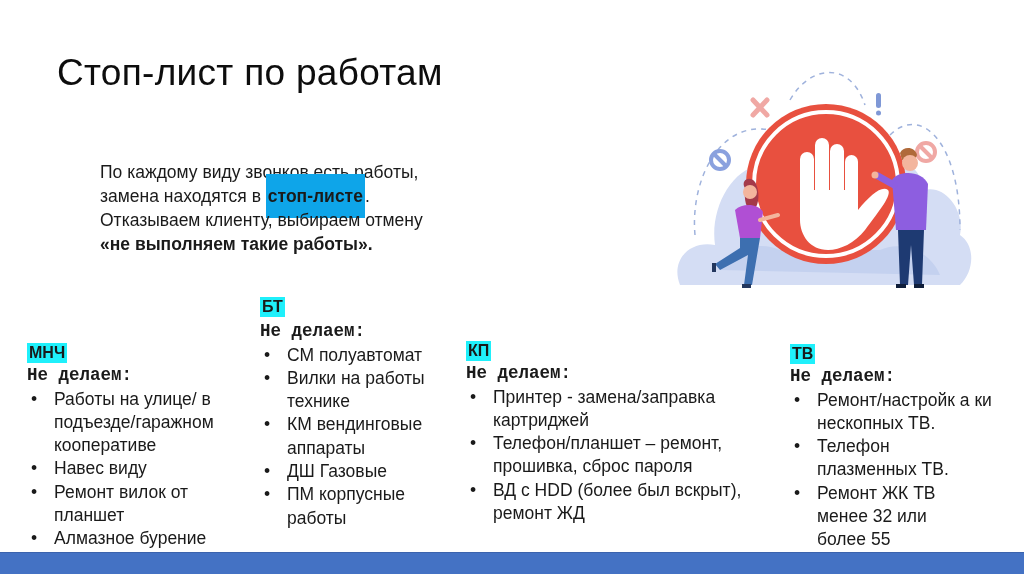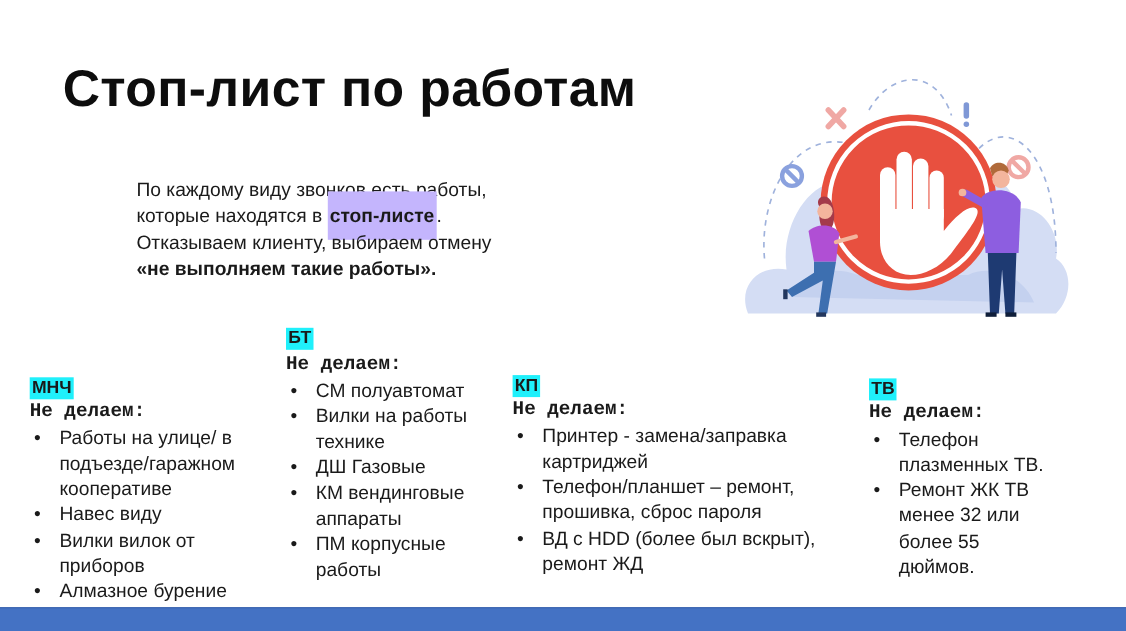--- a/index.html
+++ b/index.html
@@ -1,80 +1,81 @@
 <!DOCTYPE html>
 <html><head>
 <meta charset="utf-8">
 <style>
   html, body { margin:0; padding:0; }
   body { width:1024px; height:574px; position:relative; overflow:hidden; background:#ffffff;
          font-family:"Liberation Sans", "DejaVu Sans", sans-serif; color:#111; }
-  .title { position:absolute; left:57px; top:52px; font-size:47px; font-weight:bold; letter-spacing:0.3px; color:#0d0d0d; white-space:nowrap; }
-  .intro { position:absolute; left:100px; top:160px; font-size:17.5px; line-height:24px; color:#1a1a1a; width:420px;margin-left:24px; }
+  .title { position:absolute; left:57px; top:52px; font-size:37px; font-weight:normal; letter-spacing:0.3px; color:#0d0d0d; white-space:nowrap; }
+  .intro { position:absolute; left:100px; top:160px; font-size:17.5px; line-height:24px; color:#1a1a1a; width:420px; }
   .intro .line { display:block; white-space:nowrap; }
-  .hl { background:#c4b5fd; font-weight:bold; padding:12px 2px; }
+  .hl { background:#0ea5e9; font-weight:bold; padding:12px 2px; }
   .bold { font-weight:bold; }
   .col { position:absolute; font-size:17.5px; line-height:23.3px; color:#1a1a1a; }
   .col .tag { display:inline-block; background:#1ff0fb; font-weight:bold; padding:0 2px; line-height:20px; font-size:16px;margin-top:48px; }
   .col .sub { font-weight:bold; display:block;font-family:Liberation Mono, monospace; }
   .col ul { list-style:none; margin:0; padding:0; }
   .col li { position:relative; padding-left:27px; }
   .col li::before { content:"\2022"; position:absolute; left:4px; top:0; }
   .footer { position:absolute; left:0; right:0; bottom:0; height:21px; background:#4472c4; border-top:1px solid #3b63ad; }
   .illu { position:absolute; left:660px; top:60px; width:320px; height:240px; }
 </style>
 </head>
 <body>
 
 <div class="title">Стоп-лист по работам</div>
 
 <div class="intro">
   <span class="line">По каждому виду звонков есть работы,</span>
-  <span class="line"><span>которые находятся в </span><span class="hl">стоп-листе</span><span>.</span></span>
+  <span class="line"><span>замена находятся в </span><span class="hl">стоп-листе</span><span>.</span></span>
   <span class="line">Отказываем клиенту, выбираем отмену</span>
   <span class="line bold">«не выполняем такие работы».</span>
 </div>
 
 <div class="col" style="left:27px; top:295px; width:240px;">
   <span class="tag">МНЧ</span>
   <span class="sub">Не делаем:</span>
   <ul>
     <li style="width:210px">Работы на улице/ в подъезде/гаражном кооперативе</li>
     <li>Навес виду</li>
-    <li style="width:190px">Вилки вилок от приборов</li>
+    <li style="width:190px">Ремонт вилок от планшет</li>
     <li>Алмазное бурение</li>
   </ul>
 </div>
 
 <div class="col" style="left:260px; top:295px; width:200px;">
   <span class="tag" style="margin-top:0">БТ</span>
   <span class="sub" style="margin-top:2px">Не делаем:</span>
   <ul>
     <li>СМ полуавтомат</li>
     <li style="width:160px">Вилки на работы технике</li>
+    <li style="width:170px">КМ вендинговые аппараты</li>
     <li>ДШ Газовые</li>
-    <li style="width:170px">КМ вендинговые аппараты</li>
     <li style="width:160px">ПМ корпусные работы</li>
   </ul>
 </div>
 
 <div class="col" style="left:466px; top:293px; width:320px;">
   <span class="tag">КП</span>
   <span class="sub">Не делаем:</span>
   <ul>
     <li style="width:270px">Принтер - замена/заправка картриджей</li>
     <li style="width:290px">Телефон/планшет – ремонт, прошивка, сброс пароля</li>
     <li style="width:290px">ВД с HDD (более был вскрыт), ремонт ЖД</li>
   </ul>
 </div>
 
 <div class="col" style="left:790px; top:296px; width:210px;">
   <span class="tag">ТВ</span>
   <span class="sub">Не делаем:</span>
   <ul>
+    <li style="width:175px; word-break:break-all">Ремонт/настройк а кинескопных ТВ.</li>
     <li style="width:160px">Телефон плазменных ТВ.</li>
     <li style="width:140px">Ремонт ЖК ТВ менее 32 или более 55 дюймов.</li>
   </ul>
 </div>
 
 <div class="illu">
   <svg width="320" height="240" viewBox="0 0 320 240" xmlns="http://www.w3.org/2000/svg">
 
     <path d="M20,225 C10,200 30,180 55,185 C50,150 70,110 100,105 C110,80 140,60 165,55 C185,50 205,70 210,95 C235,90 260,105 265,130 C285,125 305,150 300,175 C315,185 315,210 300,225 Z" fill="#d4ddf4"></path>
     <path d="M60,210 C70,190 95,180 120,190 L220,190 C240,180 270,190 280,215 Z" fill="#c4d1ef"></path>

